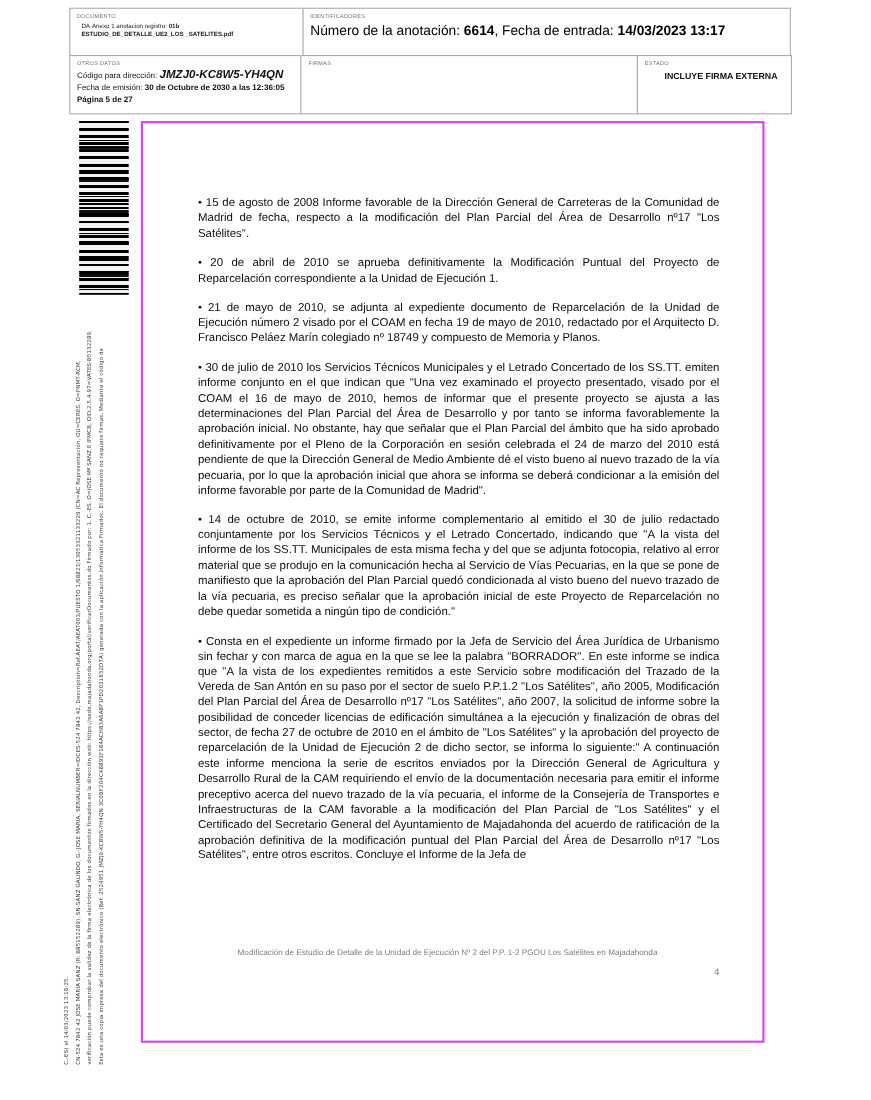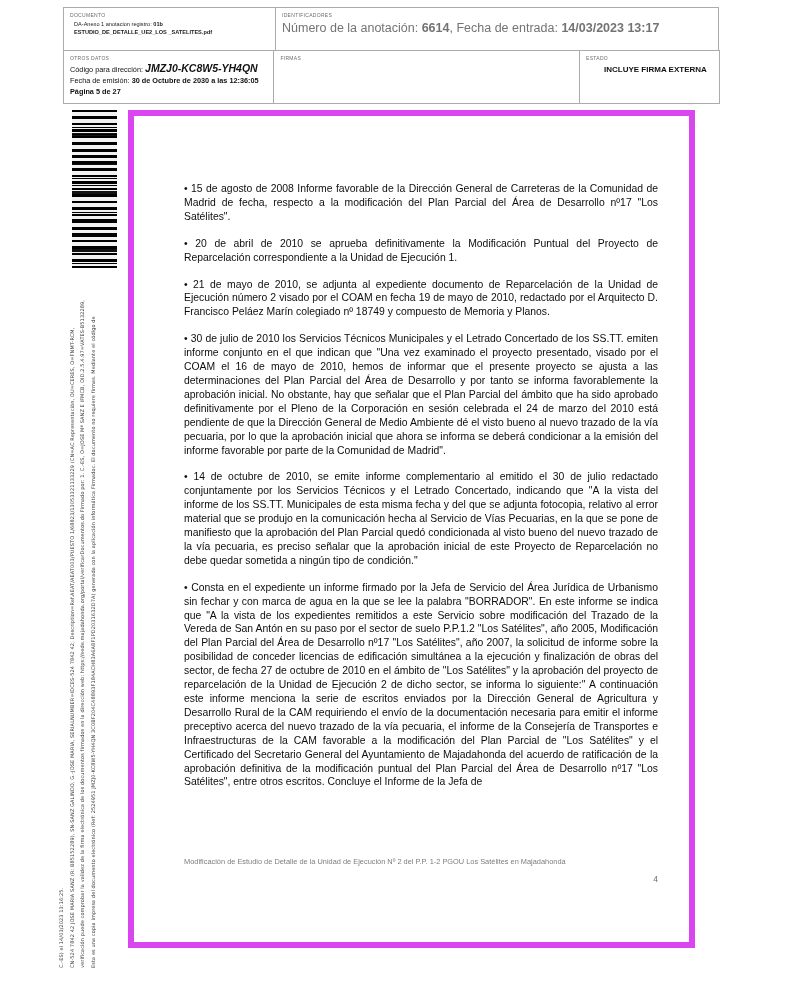--- a/index.html
+++ b/index.html
@@ -18,21 +18,21 @@
     padding:3px 5px 2px 6px; margin:-1px 0 0 -1px;
   }
   .meta-label { font-size:5px; color:#6e6e6e; letter-spacing:.3px; line-height:8px; }
   .cell-documento { width:213px; height:44px; }
   .cell-identificadores { width:444px; height:44px; }
   .cell-otros { width:213px; height:54px; }
   .cell-firmas { width:309px; height:54px; }
   .cell-estado { width:142px; height:54px; }
   .doc-file { font-size:5.6px; color:#222; line-height:7.5px; padding:2px 0 0 4px; width:180px; }
   .doc-file b { font-weight:bold; }
-  .ident-line { font-size:12.5px; color:#737373; line-height:15px; padding-top:2px; }
+  .ident-line { font-size:12.5px; color:#000000; line-height:15px; padding-top:2px; }
   .ident-line b { font-weight:bold; }
   .otros-line { font-size:7.3px; color:#111; line-height:9.5px; margin-top:1.5px; }
   .otros-line .big-code { font-size:10.5px; font-weight:bold;font-style:italic; }
   .otros-line b { font-weight:bold; }
   .estado-value { font-size:8px; font-weight:bold; color:#111; padding:3px 0 0 18px; }
 
   
   .barcode {
     position:absolute; left:72px; top:110px; width:45px; height:158px;
     background-image:
@@ -52,32 +52,32 @@
   }
   .rot-line {
     font-size:5px; line-height:10.5px; color:#3a3a3a; white-space:nowrap;
     letter-spacing:.1px; overflow:hidden; width:700px;
     font-family:"DejaVu Sans", sans-serif;
   }
 
   
   .page {
     position:absolute; left:128px; top:110px; width:567px; height:838px;
-    border:6px solid #d946ef; background:#ffffff;
+    border:2px solid #d946ef; background:#ffffff;
   }
   .page-body {
     position:absolute; left:50px; top:66px; width:474px;
     font-size:10.4px; line-height:13.9px; color:#0d0d0d;
     text-align:justify;
   }
   .page-body p { margin-bottom:13px; }
   .page-footer {
     position:absolute; left:50px; bottom:58px; width:474px;
   }
-  .footer-line { font-size:7.4px; color:#7d7d7d; line-height:9px; margin-bottom:8px; }
+  .footer-line { font-size:7.4px; color:#7d7d7d; line-height:9px; margin-bottom:8px;margin-left:36px; }
   .footer-page-number { font-size:8.5px; color:#6f6f6f; text-align:right; margin-top:4px; }
 </style>
 </head>
 <body>
 
 <div id="canvas">
 
   <div class="meta-table">
     <div class="meta-row">
       <div class="meta-cell cell-documento">

